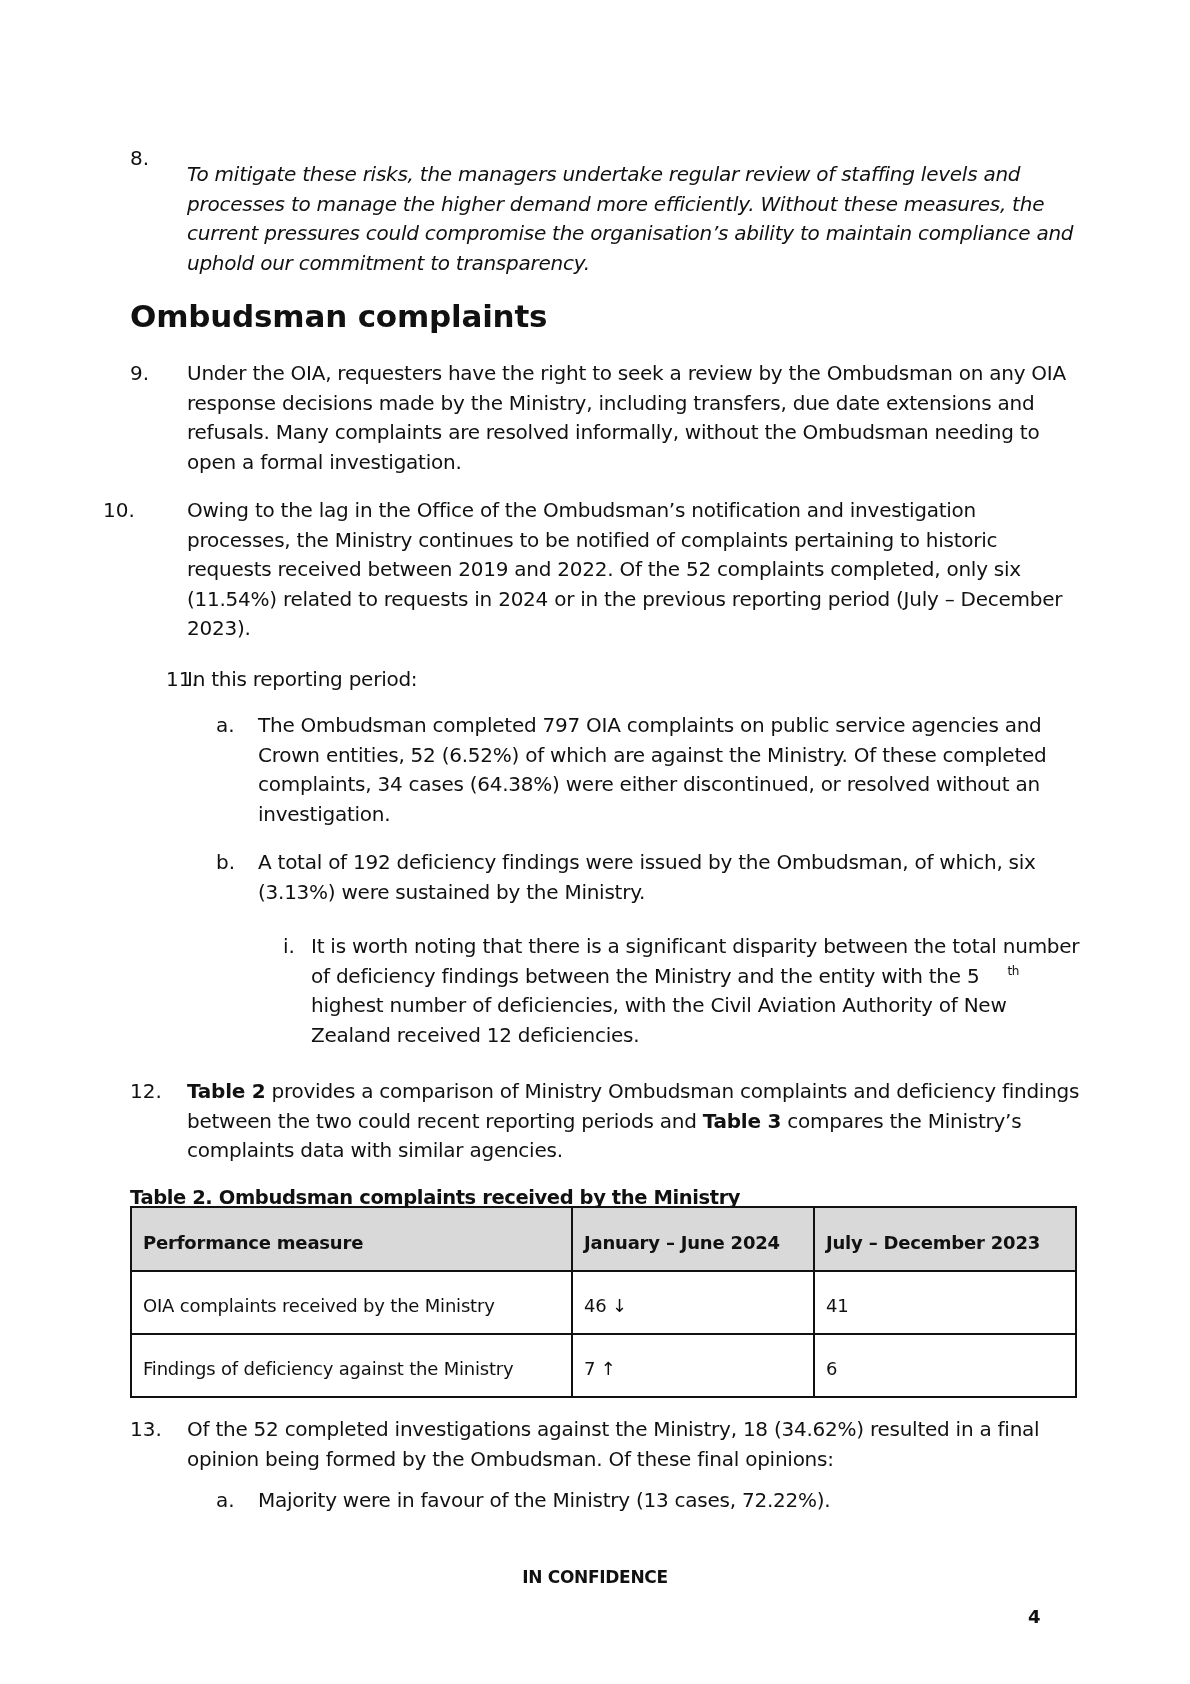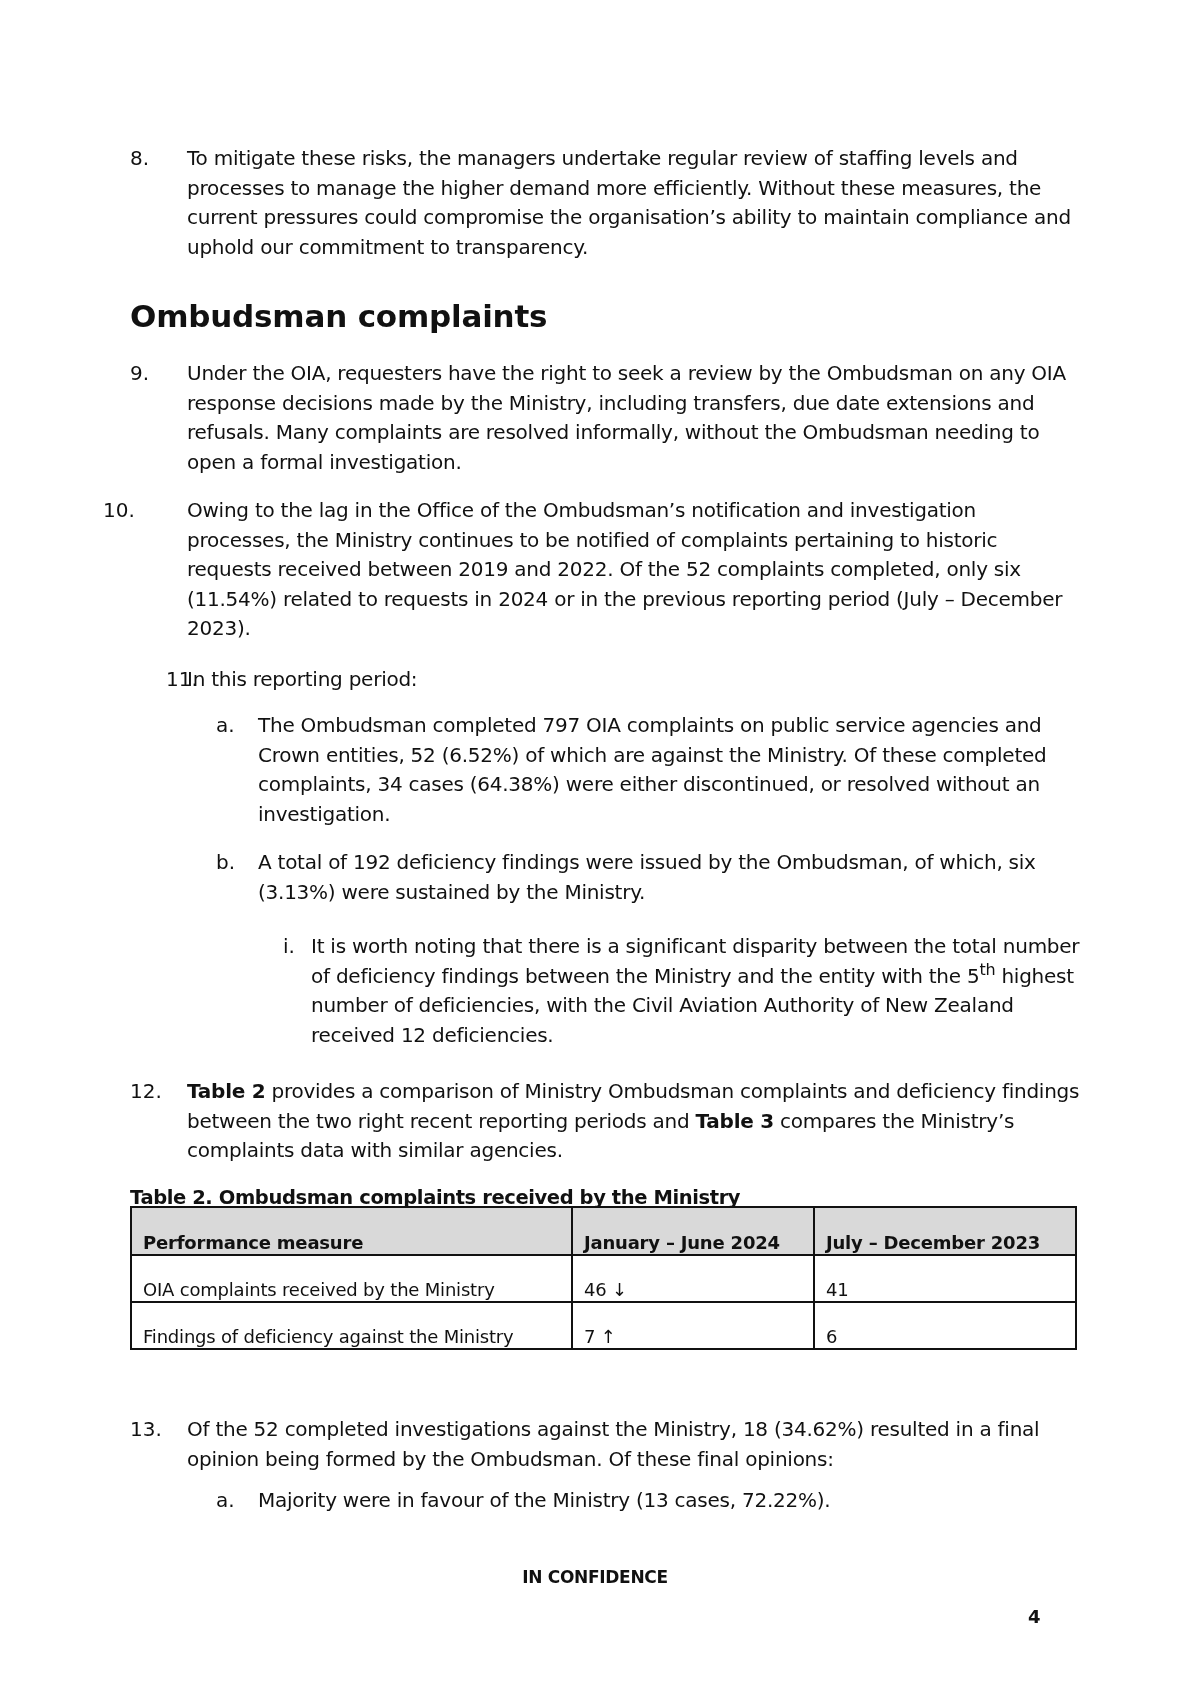--- a/index.html
+++ b/index.html
@@ -4,42 +4,42 @@
 <style>
   html, body { margin: 0; padding: 0; background: #ffffff; }
   body {
     width: 1190px; height: 1684px; position: relative; overflow: hidden;
     font-family: "DejaVu Sans", sans-serif; color: #111111;
   }
   .para-num { position: absolute; font-size: 20px; line-height: 29.5px; }
   .para-text { position: absolute; font-size: 20px; line-height: 29.5px; letter-spacing: -0.25px; }
   .heading { position: absolute; left: 130px; top: 298px; font-size: 31px; font-weight: bold; letter-spacing: -0.2px; }
   b { font-weight: bold; }
-  sup { font-size: 16px; line-height: 0; vertical-align: 8px; }
+  sup { font-size: 12px; line-height: 0; vertical-align: 8px; margin-left: 28px; }
 
   .caption { position: absolute; left: 130px; top: 1186px; font-size: 19.5px; font-weight: bold; letter-spacing: -0.4px; }
   table.t2 {
     position: absolute; left: 130px; top: 1206px; width: 947px;
     border-collapse: collapse; font-size: 18px; letter-spacing: -0.2px;
   }
   table.t2 td, table.t2 th {
-    border: 2px solid #111111; padding: 0 10px 1px 11px; height: 44px;
+    border: 2px solid #111111; padding: 0 10px 17px 11px; height: 44px;
     vertical-align: bottom; text-align: left; font-weight: normal;
   }
   table.t2 th { background: #d9d9d9; font-weight: bold; height: 45px; }
   table.t2 .c1 { width: 418px; }
   table.t2 .c2 { width: 219px; }
   .footer { position: absolute; left: 0; width: 1190px; top: 1567px; text-align: center; font-size: 17px; font-weight: bold; letter-spacing: -0.3px; }
   .page-num { position: absolute; left: 1028px; top: 1606px; font-size: 18px; font-weight: bold; }
 </style>
 </head>
 <body>
 
 <div class="para-num" style="left:130px; top:144px;">8.</div>
-<div class="para-text" style="left:187px; top:144px; width:890px;">To mitigate these risks, the managers undertake regular review of staffing levels and processes to manage the higher demand more efficiently. Without these measures, the current pressures could compromise the organisation’s ability to maintain compliance and uphold our commitment to transparency.</div>
+<div class="para-text" style="left:187px; top:160px; width:890px;font-style:italic;">To mitigate these risks, the managers undertake regular review of staffing levels and processes to manage the higher demand more efficiently. Without these measures, the current pressures could compromise the organisation’s ability to maintain compliance and uphold our commitment to transparency.</div>
 
 <div class="heading">Ombudsman complaints</div>
 
 <div class="para-num" style="left:130px; top:359px;">9.</div>
 <div class="para-text" style="left:187px; top:359px; width:890px;">Under the OIA, requesters have the right to seek a review by the Ombudsman on any OIA response decisions made by the Ministry, including transfers, due date extensions and refusals. Many complaints are resolved informally, without the Ombudsman needing to open a formal investigation.</div>
 
 <div class="para-num" style="left:103px; top:496px;">10.</div>
 <div class="para-text" style="left:187px; top:496px; width:890px;">Owing to the lag in the Office of the Ombudsman’s notification and investigation processes, the Ministry continues to be notified of complaints pertaining to historic requests received between 2019 and 2022. Of the 52 complaints completed, only six (11.54%) related to requests in 2024 or in the previous reporting period (July – December 2023).</div>
 
 <div class="para-num" style="left:130px; top:665px;margin-left:36px;">11.</div>
@@ -48,21 +48,21 @@
 <div class="para-num" style="left:216px; top:711px;">a.</div>
 <div class="para-text" style="left:258px; top:711px; width:810px;">The Ombudsman completed 797 OIA complaints on public service agencies and Crown entities, 52 (6.52%) of which are against the Ministry. Of these completed complaints, 34 cases (64.38%) were either discontinued, or resolved without an investigation.</div>
 
 <div class="para-num" style="left:216px; top:848px;">b.</div>
 <div class="para-text" style="left:258px; top:848px; width:810px;">A total of 192 deficiency findings were issued by the Ombudsman, of which, six (3.13%) were sustained by the Ministry.</div>
 
 <div class="para-num" style="left:283px; top:932px;">i.</div>
 <div class="para-text" style="left:311px; top:932px; width:775px;"><span>It is worth noting that there is a significant disparity between the total number of deficiency findings between the Ministry and the entity with the 5</span><sup>th</sup><span> highest number of deficiencies, with the Civil Aviation Authority of New Zealand received 12 deficiencies.</span></div>
 
 <div class="para-num" style="left:130px; top:1077px;">12.</div>
-<div class="para-text" style="left:187px; top:1077px; width:895px;"><b>Table 2</b><span> provides a comparison of Ministry Ombudsman complaints and deficiency findings between the two right recent reporting periods and </span><b>Table 3</b><span> compares the Ministry’s complaints data with similar agencies.</span></div>
+<div class="para-text" style="left:187px; top:1077px; width:895px;"><b>Table 2</b><span> provides a comparison of Ministry Ombudsman complaints and deficiency findings between the two could recent reporting periods and </span><b>Table 3</b><span> compares the Ministry’s complaints data with similar agencies.</span></div>
 
 <div class="caption">Table 2. Ombudsman complaints received by the Ministry</div>
 <table class="t2">
   <tbody>
       <tr>
     <th class="c1">Performance measure</th>
     <th class="c2">January – June 2024</th>
     <th>July – December 2023</th>
   </tr>
   <tr>

